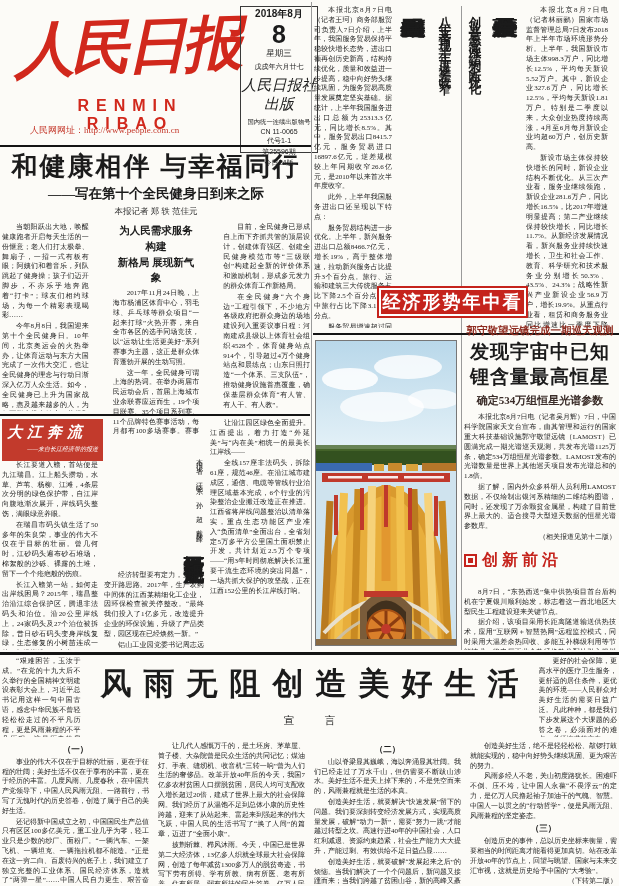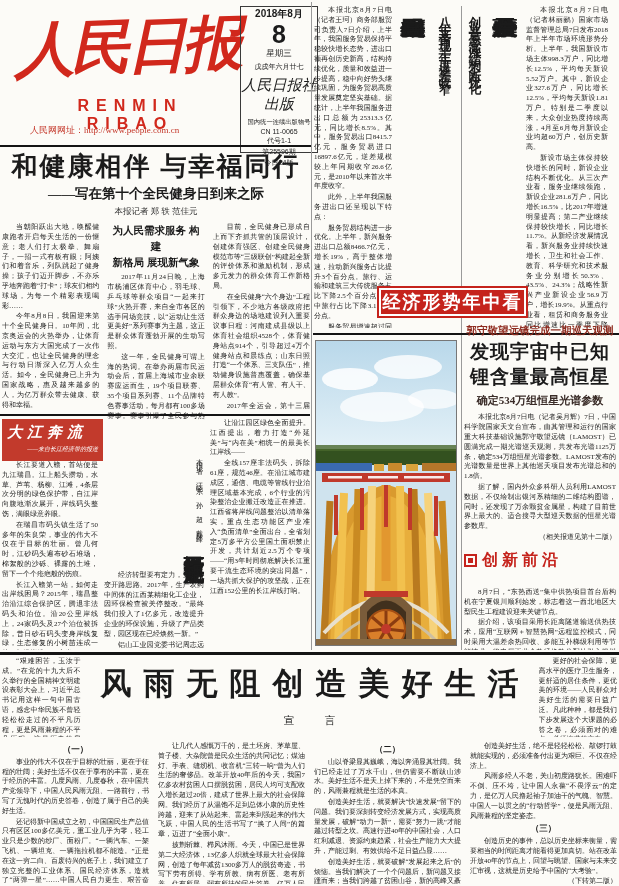--- a/index.html
+++ b/index.html
@@ -50,21 +50,21 @@
     background:#c5231c; border:2px solid #c5231c; box-shadow:inset 0 0 0 2px #ffffff;
     color:#fff; font-family:"Liberation Sans",sans-serif; font-weight:bold; font-size:18px;
     letter-spacing:2px; display:flex; align-items:center; justify-content:center; }
 
   
   .health { position:absolute; left:2px; top:151px; width:308px; height:261px; }
   .health-head { text-align:center; font-family:"Liberation Sans",sans-serif; font-weight:bold;
     font-size:26px; letter-spacing:2px; line-height:1.2; }
   .health-sub { text-align:center; font-weight:bold; font-size:13.5px; margin-top:3px; }
   .health-by { text-align:center; font-size:8.5px; margin-top:3px; color:#333; }
-  .health-cols { display:flex; gap:8px; margin-top:5px; height:188px; }
+  .health-cols { display:flex; gap:24px; margin-top:5px; height:188px; }
   .health-cols .c { flex:1; }
   .col-subhead { text-align:center; font-weight:bold; font-size:10.5px; line-height:1.5;
     font-family:"Liberation Sans",sans-serif; margin-bottom:3px; }
 
   
   .dajiang { position:absolute; left:2px; top:419px; width:308px; height:231px; display:flex; gap:6px; }
   .dj-c1 { width:96px; display:flex; flex-direction:column; }
   .dj-logo { width:101px; height:42px; background:#c23a2c; color:#fff; padding:4px 5px 0;
     flex-shrink:0; }
   .dj-logo-l1 { font-size:15px; font-weight:bold; font-style:italic; letter-spacing:5px; }
@@ -344,21 +344,21 @@
       <div class="c tiny clip">
         <p class="sec-mark">（二）</p>
         <div>
             <p>山以脊梁显其巍峨，海以奔涌显其壮阔。我们已经走过了万水千山，但仍需要不断跋山涉水。美好生活不是天上掉下来的，不是凭空而来的，风雨兼程就是生活的本真。</p>
             <p>创造美好生活，就要解决“快速发展”留下的问题。我们要深刻转变经济发展方式，实现高质量发展，破解“动力一新”，需要“努力一跳”才能越过转型之坎。高速行进40年的中国社会，人口红利减退、资源约束趋紧，社会生产能力大大提升，产能过剩、有效供给不足日益凸显……</p>
             <p>创造美好生活，就要破解“发展起来之后”的烦恼。当我们解决了一个个问题后，新问题又接踵而来；当我们跨越了贫困山谷，新的高峰又矗立眼前。唯有在大海中搏击风浪，在登攀中超越自我，风雨过后才能见到彩虹。</p>
           </div>
       </div>
       <div class="c tiny clip">
         <div>
-            <p>创造美好生活，绝不是轻轻松松、敲锣打鼓就能实现的，必须准备付出更为艰巨、不仅在经济上。</p>
+            <p>创造美好生活，绝不是轻轻松松、敲锣打鼓就能实现的，稳中向好势头继续巩固、更为艰苦的努力。</p>
             <p>风雨多经人不老，关山初度路犹长。困难吓不倒、压不垮，让中国人永葆“不畏浮云”的定力，是亿万人民撸起袖子加油干的气魄、智慧。中国人一以贯之的“行动哲学”，便是风雨无阻、风雨兼程的坚定姿态。</p>
           </div>
         <p class="sec-mark">（三）</p>
         <div>
             <p>创造历史的事件，总以历史坐标来衡量，需要相当的时间距离才能看得更加真切。站在改革开放40年的节点上，回望与眺望、国家与未来交汇审视，这就是历史给予中国的“大考验”。</p>
           </div>
         <span class="cont-mark">（下转第二版）</span>
       </div>
     </div>
   </div>

